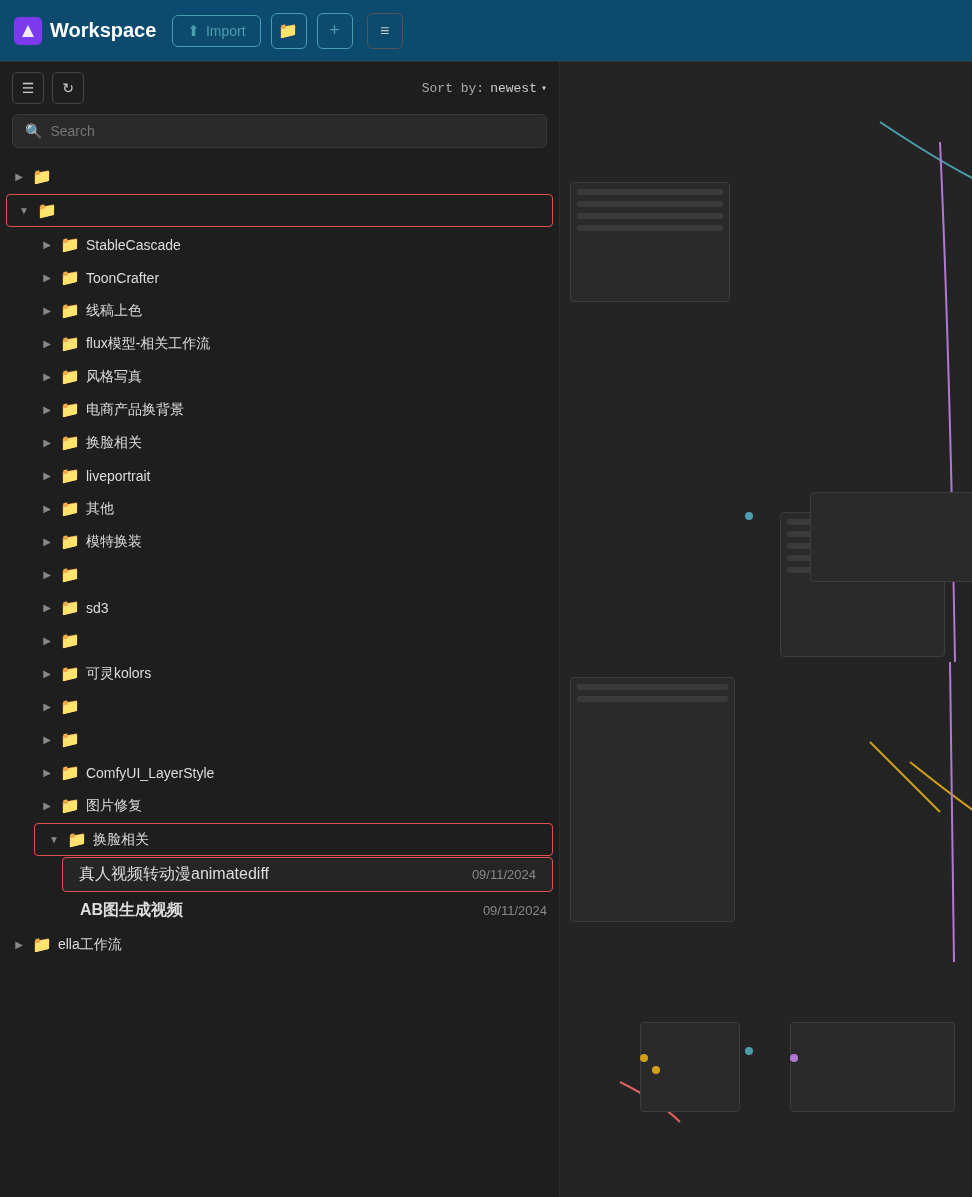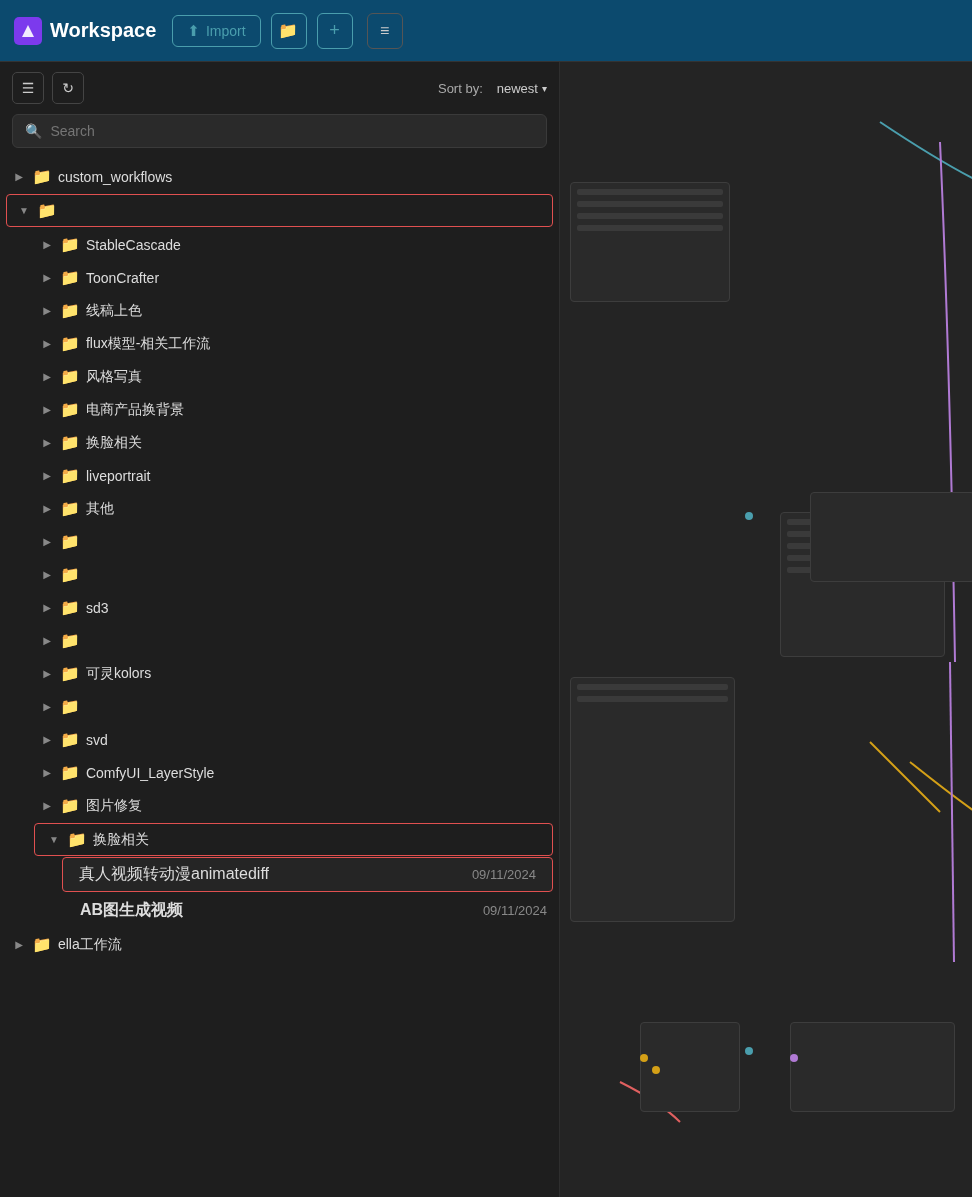--- a/index.html
+++ b/index.html
@@ -113,23 +113,24 @@
       display: flex;
       align-items: center;
       justify-content: center;
       cursor: pointer;
       font-size: 14px;
     }
     .sort-area {
       margin-left: auto;
       display: flex;
       align-items: center;
-      gap: 14px;
+      gap: 6px;
       font-size: 13px;
       color: #aaa;
+      font-family: Liberation Mono, monospace;
     }
     .sort-dropdown {
       display: flex;
       align-items: center;
       gap: 4px;
       cursor: pointer;
       color: #ccc;
     }
 
     .search-bar {
@@ -315,21 +316,20 @@
     <div class="search-bar">
       <span class="search-icon-el">🔍</span>
       <input class="search-input-el" type="text" placeholder="Search" style="">
     </div>
 
     <div class="file-tree">
 
       <div class="tree-item">
         <span class="chevron">▶</span>
         <span class="folder-icon">📁</span>
-        <span class="folder-label">custom_workflows</span>
       </div>
 
       <div class="tree-item selected-folder">
         <span class="chevron">▼</span>
         <span class="folder-icon">📁</span>
       </div>
 
       <div class="tree-children">
 
         <div class="tree-item">
@@ -382,20 +382,21 @@
 
         <div class="tree-item">
           <span class="chevron">▶</span>
           <span class="folder-icon">📁</span>
           <span class="folder-label">其他</span>
         </div>
 
         <div class="tree-item">
           <span class="chevron">▶</span>
           <span class="folder-icon">📁</span>
+          <span class="folder-label">模特换装</span>
         </div>
 
         <div class="tree-item">
           <span class="chevron">▶</span>
           <span class="folder-icon">📁</span>
         </div>
 
         <div class="tree-item">
           <span class="chevron">▶</span>
           <span class="folder-icon">📁</span>
@@ -414,21 +415,20 @@
         </div>
 
         <div class="tree-item">
           <span class="chevron">▶</span>
           <span class="folder-icon">📁</span>
         </div>
 
         <div class="tree-item">
           <span class="chevron">▶</span>
           <span class="folder-icon">📁</span>
-          <span class="folder-label">svd</span>
         </div>
 
         <div class="tree-item">
           <span class="chevron">▶</span>
           <span class="folder-icon">📁</span>
           <span class="folder-label">ComfyUI_LayerStyle</span>
         </div>
 
         <div class="tree-item">
           <span class="chevron">▶</span>

